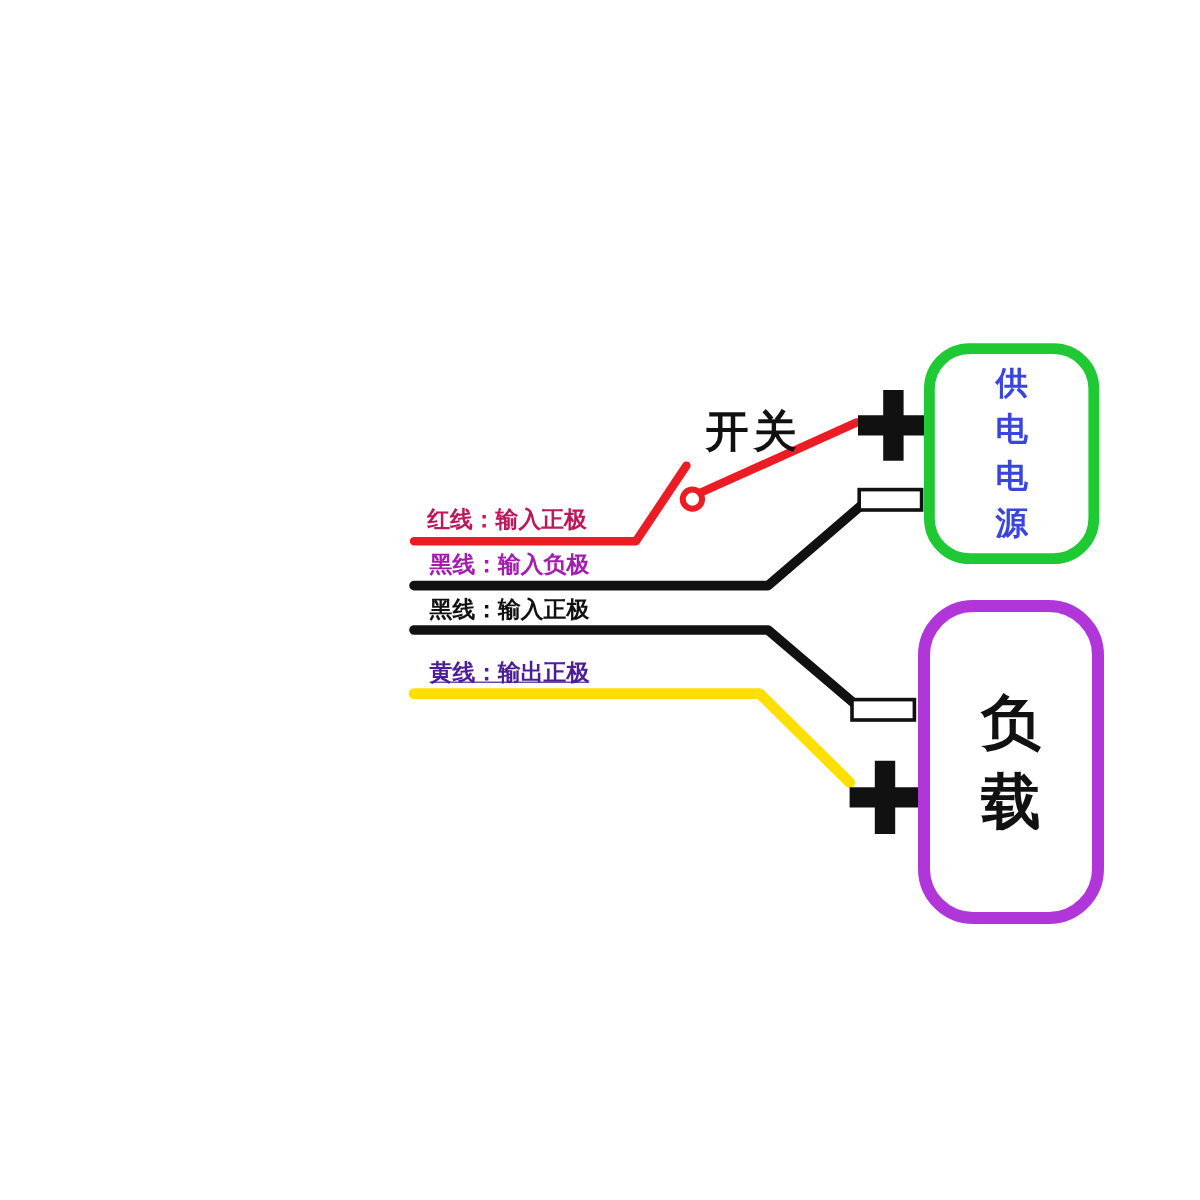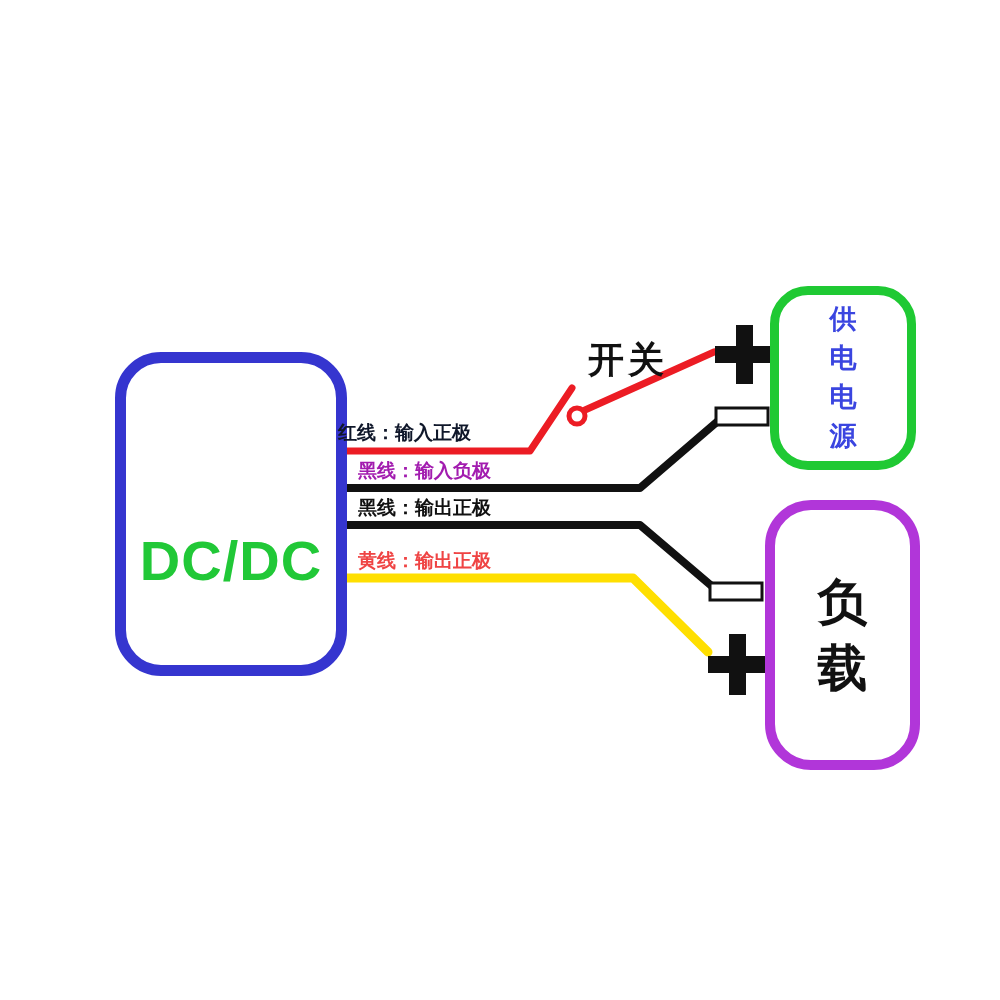--- a/index.html
+++ b/index.html
@@ -30,24 +30,24 @@
   .load-box{
     left:765px;top:500px;width:155px;height:270px;
     border:10px solid #b136d9;border-radius:46px;
   }
   .load-char{
     color:#111111;font-size:50px;font-weight:bold;line-height:66px;text-align:center;
   }
   .wire-label{
     position:absolute;font-size:19px;font-weight:bold;white-space:nowrap;
   }
-  .wire-label.red{color:#0f172a;left:338px;top:420px;}
+  .wire-label.red{color:#be185d;left:356px;top:420px;}
   .wire-label.black1{color:#a21caf;left:358px;top:458px;}
   .wire-label.black2{color:#111111;left:358px;top:495px;}
-  .wire-label.yellow{color:#ef4444;left:358px;top:548px;}
+  .wire-label.yellow{color:#4c1d95;left:358px;top:548px;text-decoration:underline;}
   .switch-label{
     position:absolute;left:588px;top:336px;
     color:#111111;font-size:36px;font-weight:bold;letter-spacing:4px;
   }
 </style>
 </head>
 <body>
 
 <div class="stage">
 
@@ -65,36 +65,33 @@
     <rect x="716" y="408" width="52" height="17" fill="#ffffff" stroke="#111111" stroke-width="3"></rect>
 
     <path d="M345,525 L640,525 L714,588" fill="none" stroke="#111111" stroke-width="8" stroke-linecap="round" stroke-linejoin="round"></path>
     <rect x="710" y="583" width="52" height="17" fill="#ffffff" stroke="#111111" stroke-width="3"></rect>
 
     <path d="M345,578 L633,578 L708,652" fill="none" stroke="#ffdf00" stroke-width="9" stroke-linecap="round" stroke-linejoin="round"></path>
 
     <path d="M729,634 h17 v22 h21 v17 h-21 v22 h-17 v-22 h-21 v-17 h21 z" fill="#111111"></path>
   </svg>
 
-  <div class="box dcdc-box">
-    <span class="dcdc-label">DC/DC</span>
-  </div>
 
   <div class="box supply-box">
     <span class="supply-char">供</span>
     <span class="supply-char">电</span>
     <span class="supply-char">电</span>
     <span class="supply-char">源</span>
   </div>
 
   <div class="box load-box">
     <span class="load-char">负</span>
     <span class="load-char">载</span>
   </div>
 
   <div class="switch-label">开关</div>
 
   <div class="wire-label red">红线：输入正极</div>
   <div class="wire-label black1">黑线：输入负极</div>
-  <div class="wire-label black2">黑线：输出正极</div>
+  <div class="wire-label black2">黑线：输入正极</div>
   <div class="wire-label yellow">黄线：输出正极</div>
 
 </div>
 
 </body></html>

